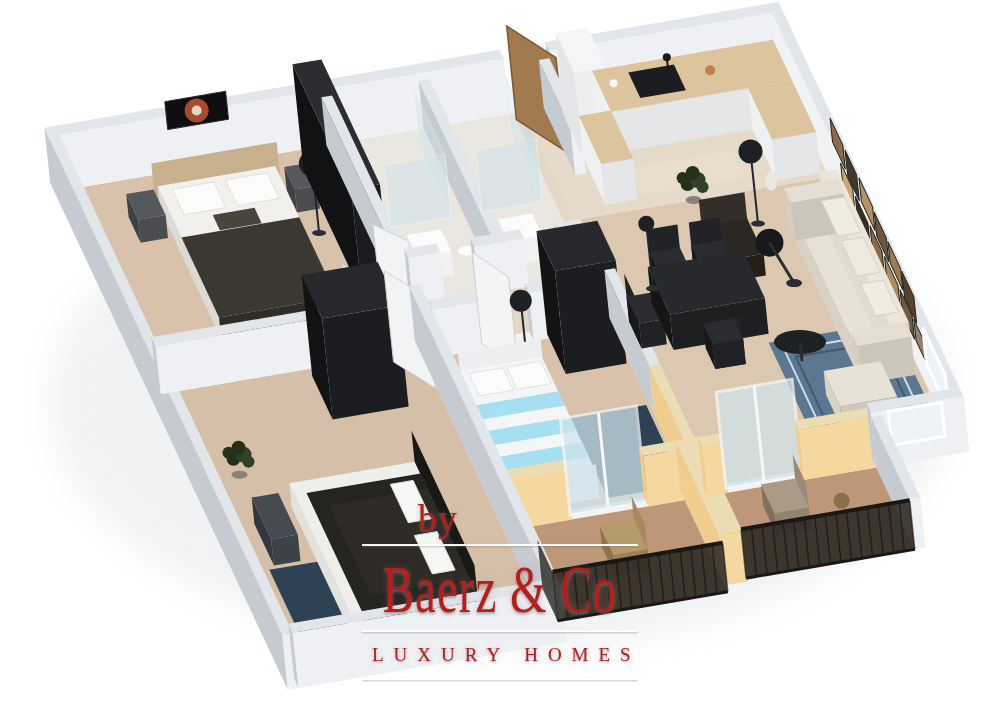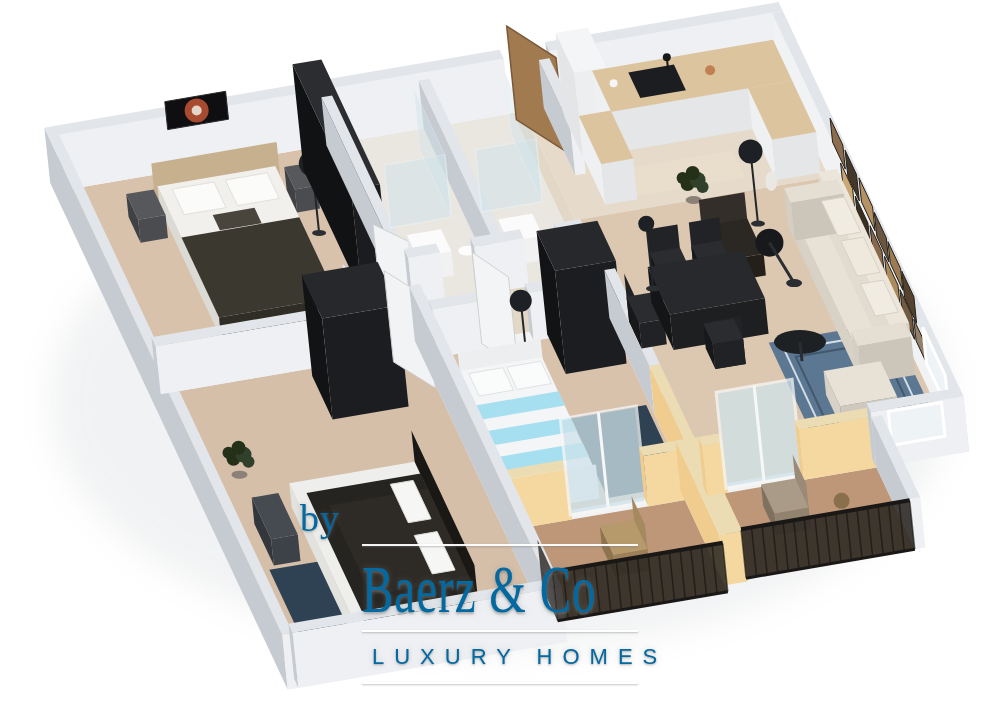--- a/index.html
+++ b/index.html
@@ -1,28 +1,28 @@
 <!DOCTYPE html>
 <html><head>
 <meta charset="utf-8">
 <style>
   html,body{margin:0;padding:0;background:#fff;}
   #stage{position:relative;width:1000px;height:710px;background:#fff;overflow:hidden;
          font-family:"Liberation Sans",sans-serif;}
   #plan{position:absolute;left:0;top:0;}
-  .watermark{position:absolute;left:362px;top:498px;width:276px;
-    color:#0369a1;user-select:none;
+  .watermark{position:absolute;left:362px;top:498px;width:276px;text-align:center;
+    color:#b91c1c;user-select:none;
     text-shadow:0 1px 2px rgba(120,120,120,.55),0 0 6px rgba(140,140,140,.35);}
   .wm-by{font-family:"Liberation Serif",serif;font-size:38px;line-height:40px;
     transform:translateX(-62px);letter-spacing:1px;}
   .wm-rule{height:2px;background:rgba(255,255,255,.95);margin:6px 0;
     box-shadow:0 1px 2px rgba(120,120,120,.45);}
   .wm-brand{font-family:"Liberation Serif",serif;font-size:47px;letter-spacing:1px;
     transform:scaleY(1.42);transform-origin:center;padding:10px 0 8px 0;white-space:nowrap;}
-  .wm-tagline{font-family:Liberation Sans, sans-serif;font-size:22px;letter-spacing:10px;
+  .wm-tagline{font-family:Liberation Serif, serif;font-size:19px;letter-spacing:10px;
     padding:6px 0 6px 10px;white-space:nowrap;}
 </style>
 </head>
 <body>
 
 <div id="stage">
   <svg id="plan" width="1000" height="710" viewBox="0 0 1000 710">
     <defs>
       <filter id="soft" x="-30%" y="-30%" width="160%" height="160%">
         <feGaussianBlur stdDeviation="16"></feGaussianBlur>

